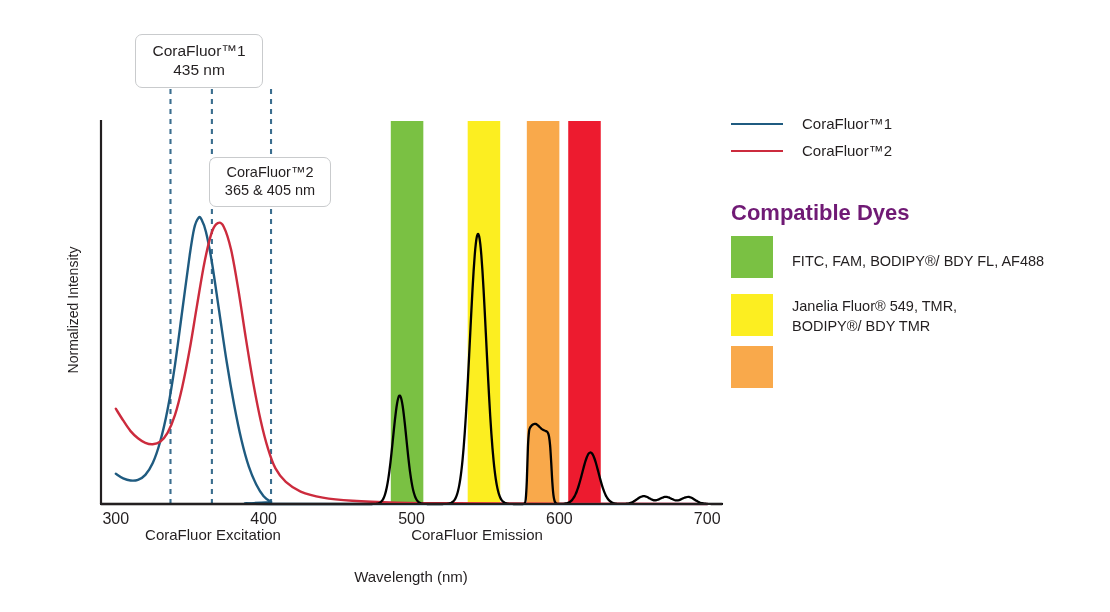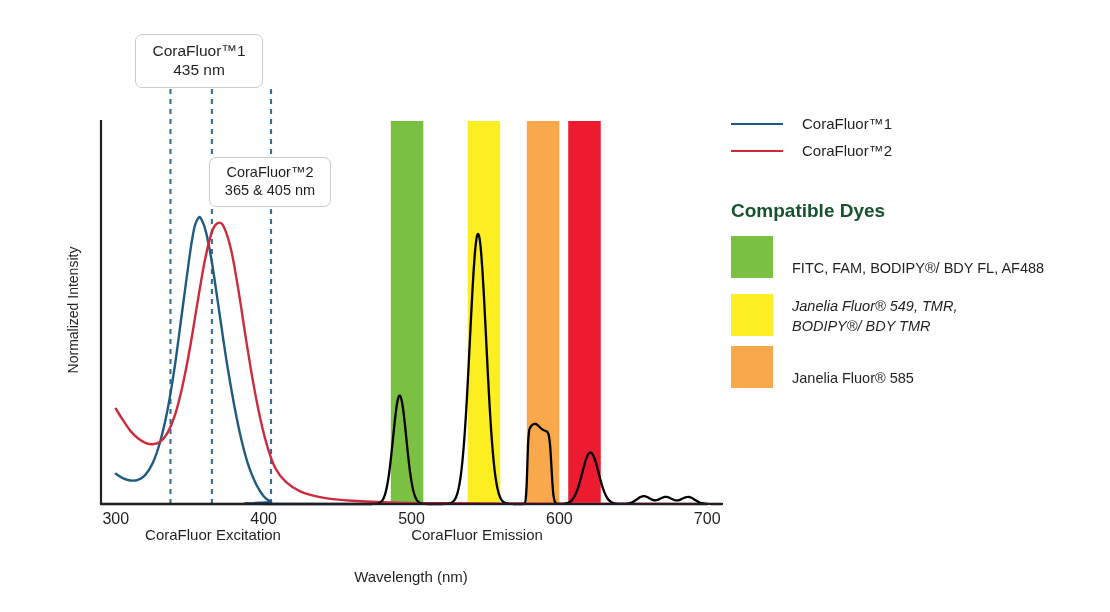--- a/index.html
+++ b/index.html
@@ -18,24 +18,24 @@
   .axis-tick{font-size:16px;fill:#231f20;}
   .axis-sub{font-size:15px;fill:#231f20;}
   .axis-title{font-size:15px;fill:#231f20;}
   .ylabel{font-size:14px;fill:#231f20;}
 
   #legend{position:absolute;left:731px;top:110px;width:360px;}
   .leg-row{display:flex;align-items:center;height:27px;}
   .leg-line{width:52px;height:0;border-top-width:2.2px;border-top-style:solid;margin-right:19px;flex:none;}
   .leg-lbl{font-size:15px;color:#231f20;white-space:nowrap;}
 
-  #dyes-title{position:absolute;left:731px;top:200px;font-size:19px;font-weight:bold;color:#14532d;}
+  #dyes-title{position:absolute;left:731px;top:200px;font-size:22px;font-weight:bold;color:#701a75;}
 
   #dyes{position:absolute;left:731px;top:236px;width:370px;}
-  .dye-row{display:flex;align-items:flex-end;margin-bottom:16px;}
+  .dye-row{display:flex;align-items:center;margin-bottom:16px;}
   .sw{width:42px;height:42px;flex:none;margin-right:19px;}
   .dye-lbl{font-size:14.5px;color:#231f20;line-height:1.38;padding-top:8px;}
   .dye-lbl .ln{display:block;white-space:nowrap;}
 </style>
 </head>
 <body>
 
 <div id="figure">
 
   <svg class="plot" viewBox="0 0 1110 612">
@@ -95,28 +95,25 @@
 
   <div id="dyes-title">Compatible Dyes</div>
 
   <div id="dyes">
       <div class="dye-row">
         <span class="sw" style="background: rgb(122, 193, 67);"></span>
         <span class="dye-lbl">
           <span class="ln">FITC, FAM, BODIPY®/ BDY FL, AF488</span>
         </span>
       </div>
-      <div class="dye-row" style="margin-bottom: 10px; font-style: italic;">
+      <div class="dye-row" style="margin-bottom: 10px;">
         <span class="sw" style="background: rgb(252, 238, 33);"></span>
         <span class="dye-lbl" style="padding-top: 1px;">
           <span class="ln">Janelia Fluor® 549, TMR,</span>
           <span class="ln">BODIPY®/ BDY TMR</span>
         </span>
       </div>
       <div class="dye-row">
         <span class="sw" style="background: rgb(249, 169, 75);"></span>
-        <span class="dye-lbl">
-          <span class="ln">Janelia Fluor® 585</span>
-        </span>
       </div>
     </div>
 
 </div>
 
 </body></html>

